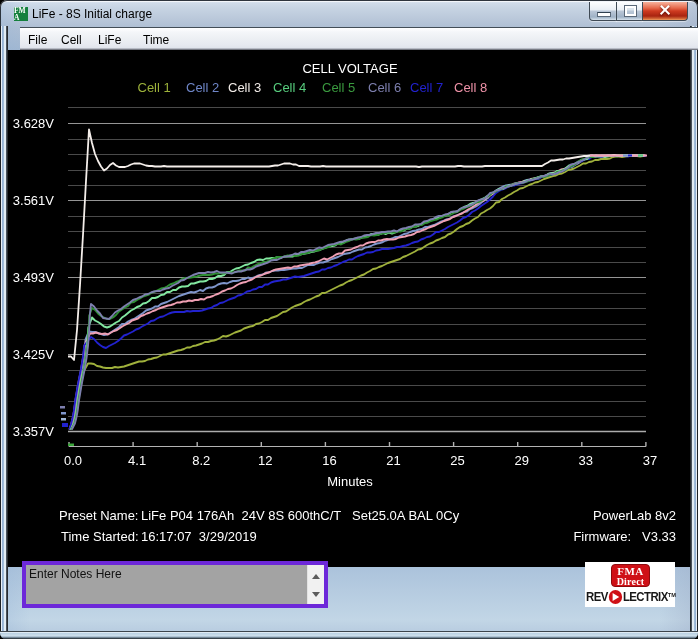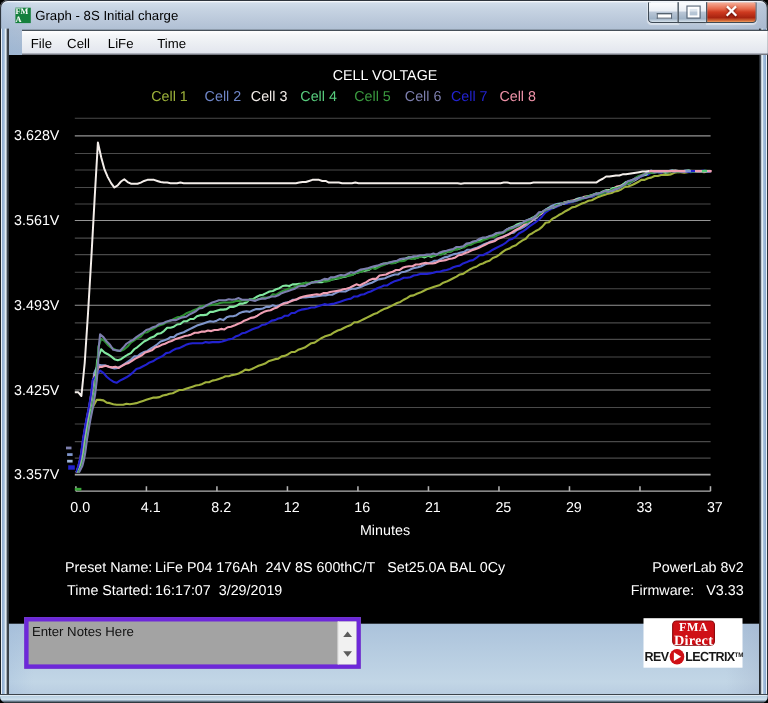--- a/index.html
+++ b/index.html
@@ -30,33 +30,33 @@
 .client{position:absolute;left:8px;top:50px;width:682px;height:517px;background:#000}
 .inner{position:absolute;left:0;top:2px;width:682px;height:579px}
 .notes{position:absolute;left:14px;top:509px;width:306px;height:47px;background:#a3a3a3;border:4px solid #6d28d9;box-sizing:border-box}
 .notes .ph{position:absolute;left:3px;top:2px;font-size:12px;color:#111}
 .sb{position:absolute;right:0;top:0;width:16px;height:100%;background:#f1f1f1;border-left:1px solid #e3e3e3}
 .tri-up{position:absolute;left:4px;top:9px;width:0;height:0;border-left:4.5px solid transparent;border-right:4.5px solid transparent;border-bottom:5px solid #5c5c5c}
 .tri-dn{position:absolute;left:4px;bottom:7px;width:0;height:0;border-left:4.5px solid transparent;border-right:4.5px solid transparent;border-top:5px solid #5c5c5c}
 .logo{position:absolute;left:577px;top:510px;width:90px;height:45px;background:#fff}
 .fmabox{position:absolute;left:26px;top:2px;width:39px;height:23px;background:#cf1016;border:1px solid #8d0a0e;border-radius:4px;box-sizing:border-box;text-align:center;color:#ffffff;font-family:Liberation Serif, serif;font-weight:bold}
 .fma1{font-size:11px;line-height:11px;margin-top:1px;letter-spacing:.5px}
-.fma2{font-size:13px;line-height:9px;letter-spacing:.2px}
+.fma2{font-size:10px;line-height:9px;letter-spacing:.2px}
 .revo{position:absolute;left:1px;top:28px;width:88px;font-size:12px;font-weight:bold;color:#181818;letter-spacing:-.6px;white-space:nowrap;transform:scaleX(.95);transform-origin:0 0}
 .revo .o{display:inline-block;width:14px;height:14px;background:#cf1016;border-radius:50%;vertical-align:-3px;position:relative;margin:0 1px}
 .revo .o:before{content:"";position:absolute;left:4px;top:3px;width:0;height:0;border-left:7px solid #fff;border-top:4px solid transparent;border-bottom:4px solid transparent}
 .revo .tm{font-size:6px;vertical-align:4px;letter-spacing:0}
 </style></head>
 <body>
 <div class="frame"></div>
 <div class="sideL"></div>
 <div class="sideR"></div>
 <div class="sideB"></div>
 <div class="appicon">FM<br>A</div>
-<div class="titletext">Graph - 8S Initial charge</div>
+<div class="titletext">LiFe - 8S Initial charge</div>
 <div class="btns">
  <div class="btn min">
       <div class="glyph-min"></div>
     </div>
  <div class="btn max">
       <div class="glyph-max"></div>
     </div>
  <div class="btn cls">
       <div class="xbar"></div>
     </div>

